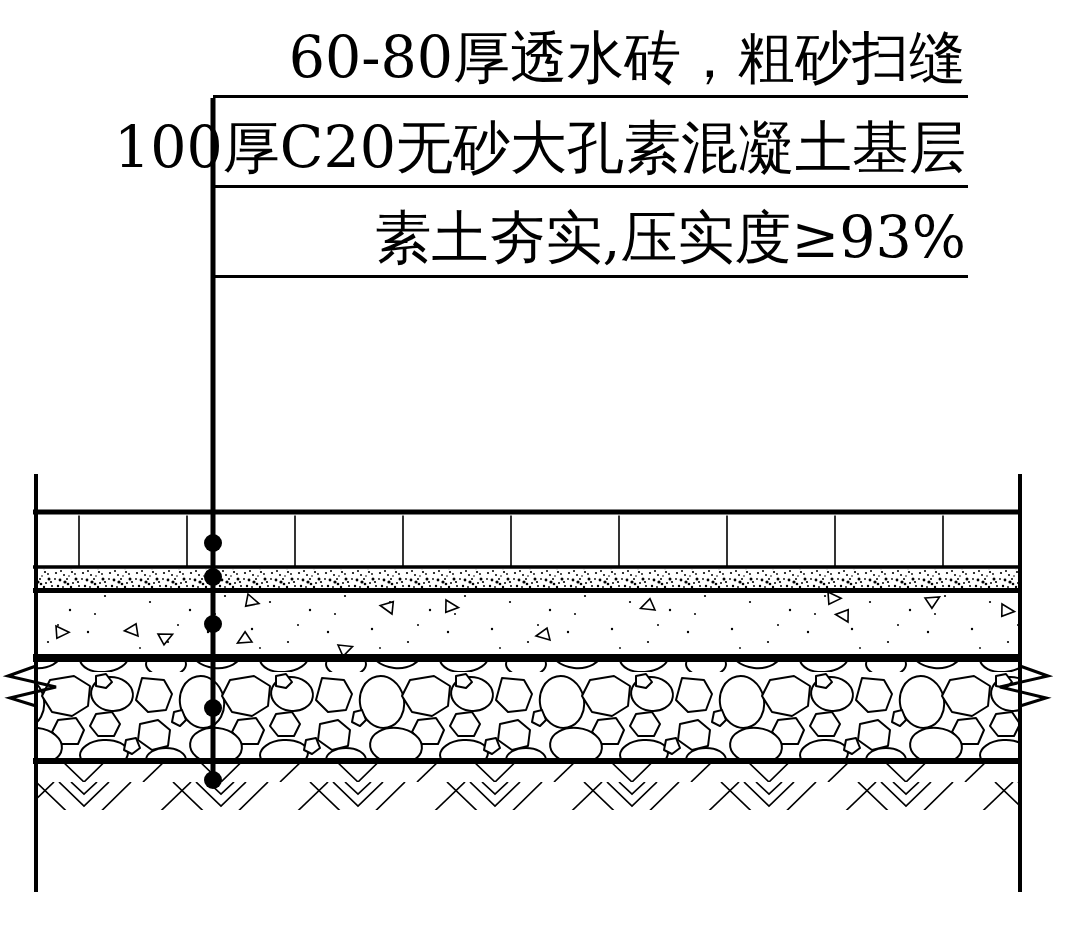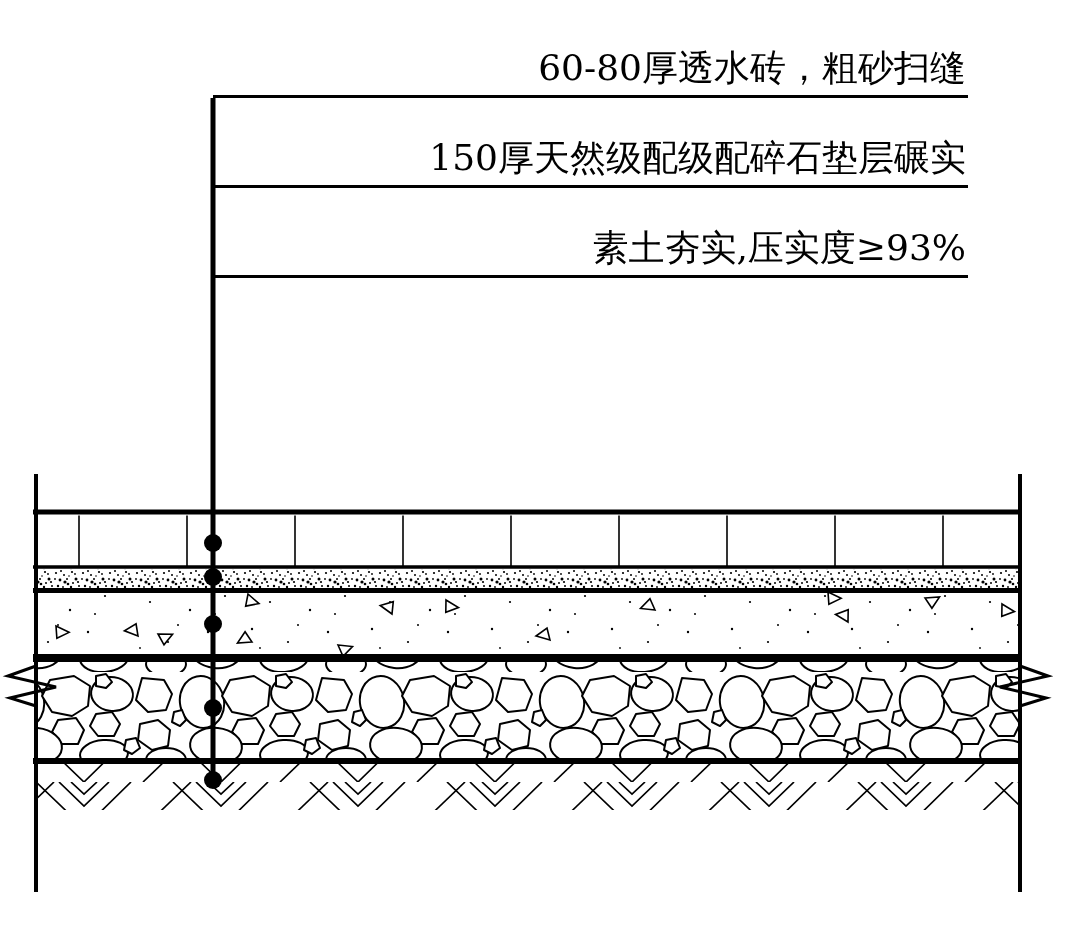--- a/index.html
+++ b/index.html
@@ -18,39 +18,39 @@
   .callout-row{
     box-sizing:border-box;
     height:90px;
     border-bottom:3px solid #000;
     display:flex;
     align-items:flex-end;
     justify-content:flex-end;
     padding:0 2px 9px 0;
   }
   .callout-row span{
-    font-size:36px;
+    font-size:57px;
     line-height:1;
     color:#000;
     white-space:nowrap;
     letter-spacing:0px;
   }
   svg.section{position:absolute;left:0;top:0;}
 </style>
 </head>
 <body>
 
 <div class="canvas">
 
   <div class="callouts">
     <div class="callout-row">
       <span>60-80厚透水砖，粗砂扫缝</span>
     </div>
     <div class="callout-row">
-      <span>150厚天然级配级配碎石垫层碾实</span>
+      <span>100厚C20无砂大孔素混凝土基层</span>
     </div>
     <div class="callout-row">
       <span>素土夯实,压实度≥93%</span>
     </div>
   </div>
 
   <svg class="section" width="1080" height="928" viewBox="0 0 1080 928" xmlns="http://www.w3.org/2000/svg">
     <defs>
 
       <pattern id="sandPat" patternUnits="userSpaceOnUse" width="27" height="19">

